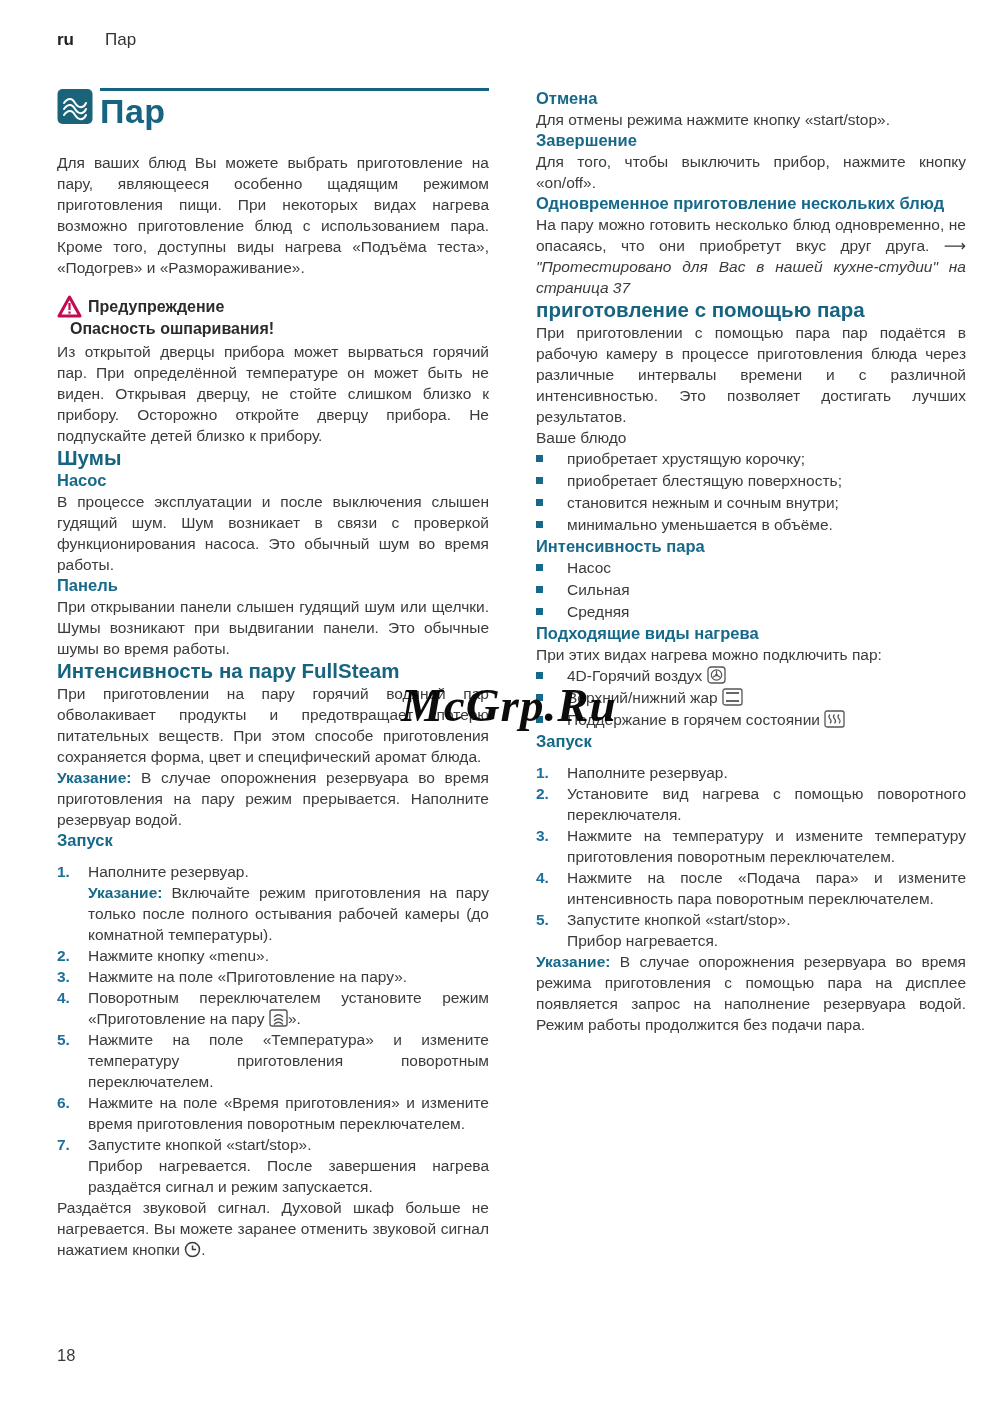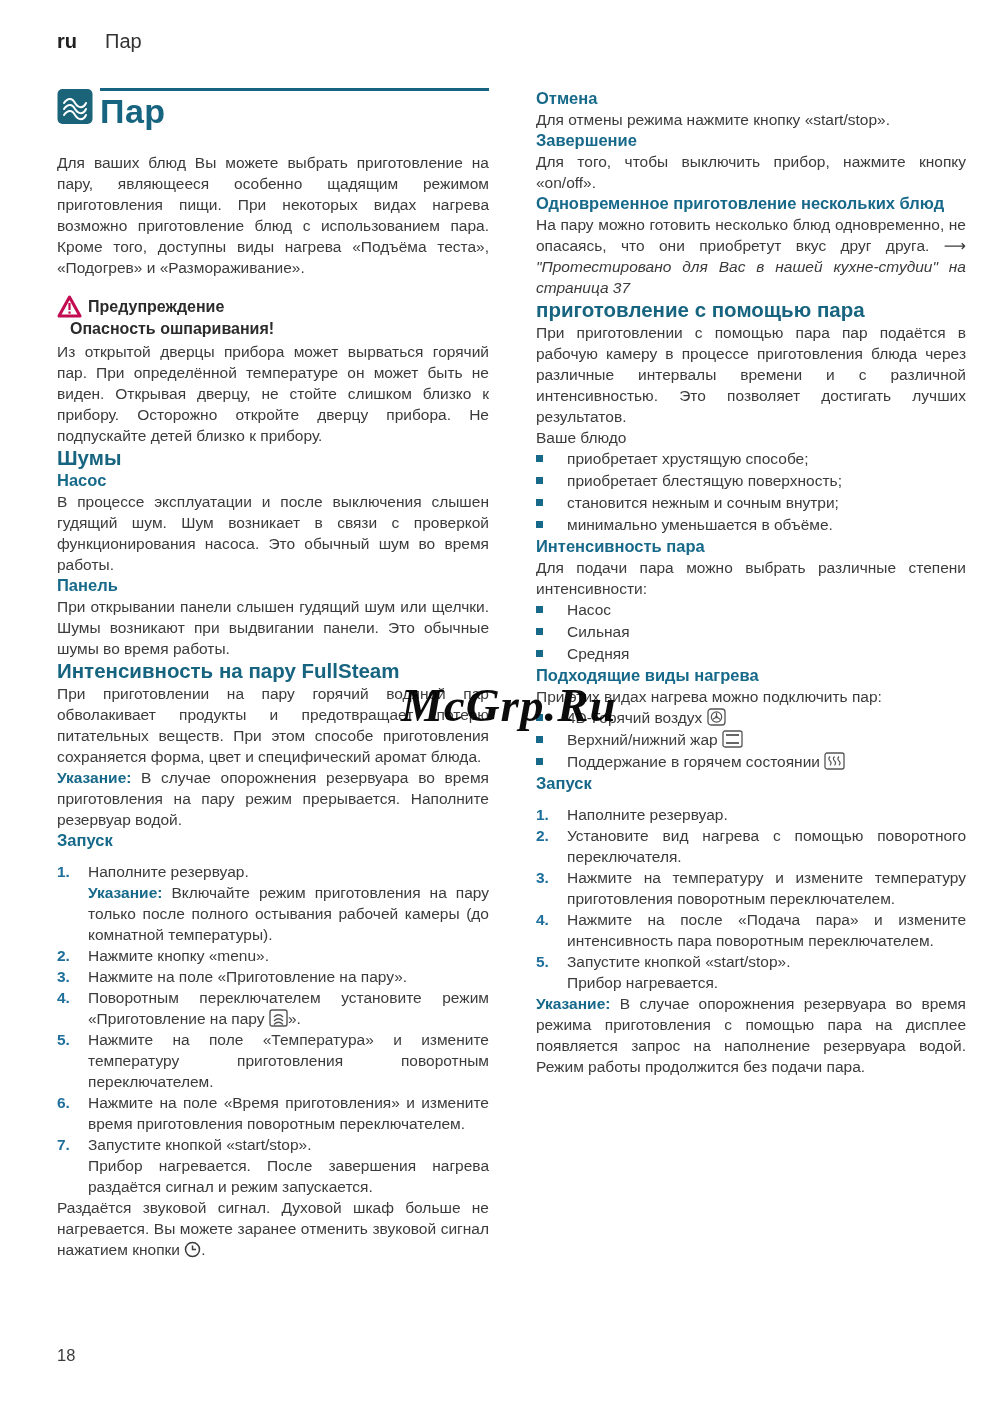--- a/index.html
+++ b/index.html
@@ -2,21 +2,21 @@
 <html><head>
 <meta charset="utf-8">
 <style>
   html,body { margin:0; padding:0; }
   body {
     width:1000px; height:1414px; background:#ffffff;
     font-family:"Liberation Sans", sans-serif;
     color:#3b3b3b; position:relative; overflow:hidden;
     -webkit-font-smoothing:antialiased;
   }
-  .hdr { position:absolute; top:30px; left:57px; font-size:20px; }
+  .hdr { position:absolute; top:30px; left:57px; font-size:17px; }
   .hdr .lang { font-weight:bold; color:#222; }
   .hdr .topic { position:absolute; left:48px; top:0; color:#333; font-weight:normal; width:200px; }
 
   .col { position:absolute; top:88px; }
   .col-left  { left:57px;  width:432px; }
   .col-right { left:536px; width:430px; }
 
   p.body {
     font-size:15.5px; line-height:21px; margin:0; text-align:justify;
   }
@@ -179,39 +179,38 @@
   <h3 class="sub mt18 mb6">Одновременное приготовление нескольких блюд</h3>
   <p class="body"><span>На пару можно готовить несколько блюд одновременно, не опасаясь, что они приобретут вкус друг друга. </span><span>⟶</span><span class="italic"> "Протестировано для Вас в нашей кухне-студии" на страница 37</span></p>
 
   <h2 class="sec mt30 mb10">приготовление с помощью пара</h2>
   <p class="body">При приготовлении с помощью пара пар подаётся в рабочую камеру в процессе приготовления блюда через различные интервалы времени и с различной интенсивностью. Это позволяет достигать лучших результатов.</p>
 
   <p class="body mt14">Ваше блюдо</p>
   <div>
     <div class="brow">
         <div class="bmark"></div>
-        <div class="btext">приобретает хрустящую способе;</div>
+        <div class="btext">приобретает хрустящую корочку;</div>
       </div>
     <div class="brow">
         <div class="bmark"></div>
         <div class="btext">приобретает блестящую поверхность;</div>
       </div>
     <div class="brow">
         <div class="bmark"></div>
         <div class="btext">становится нежным и сочным внутри;</div>
       </div>
     <div class="brow">
         <div class="bmark"></div>
         <div class="btext">минимально уменьшается в объёме.</div>
       </div>
   </div>
 
 
   <h3 class="sub mt18 mb6">Интенсивность пара</h3>
-  <p class="body">Для подачи пара можно выбрать различные степени интенсивности:</p>
   <div>
     <div class="brow">
         <div class="bmark"></div>
         <div class="btext">Насос</div>
       </div>
     <div class="brow">
         <div class="bmark"></div>
         <div class="btext">Сильная</div>
       </div>
     <div class="brow">

